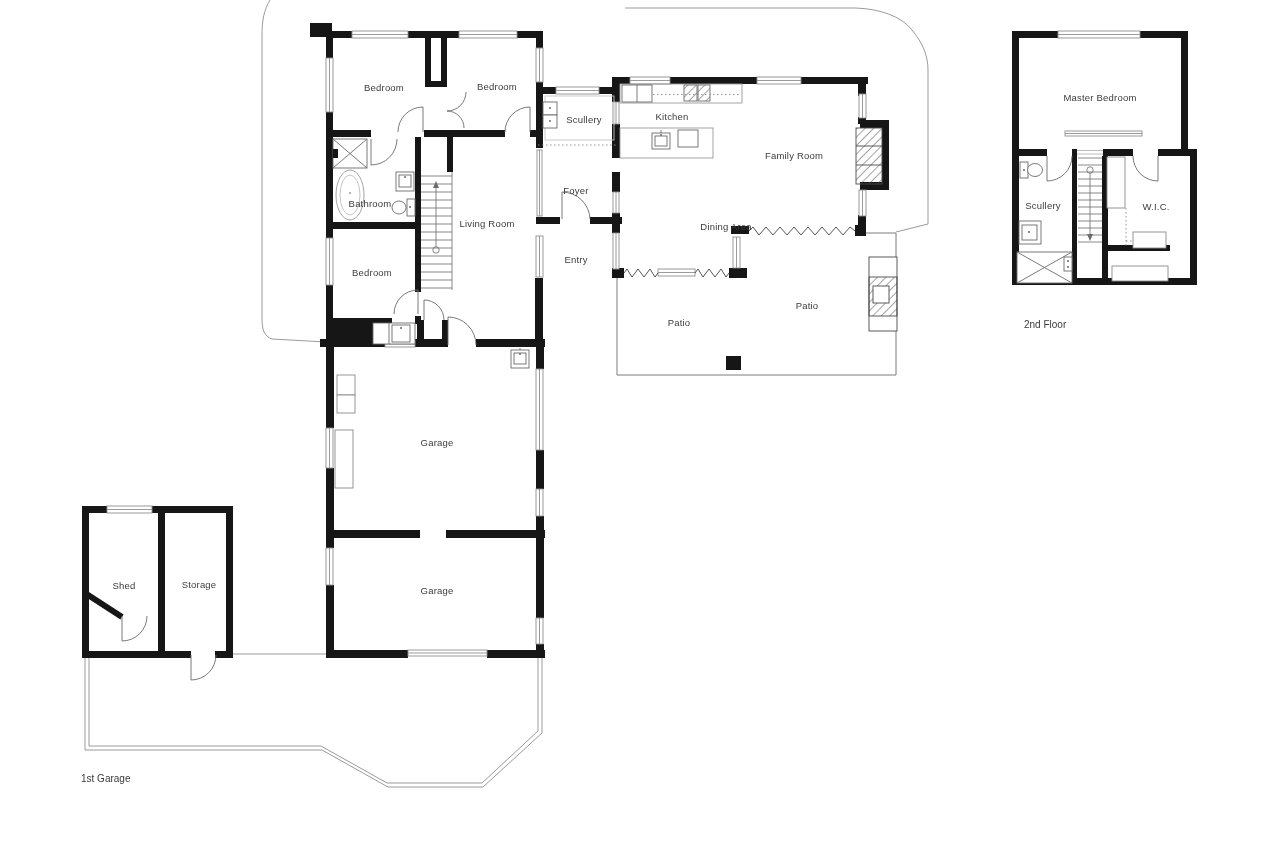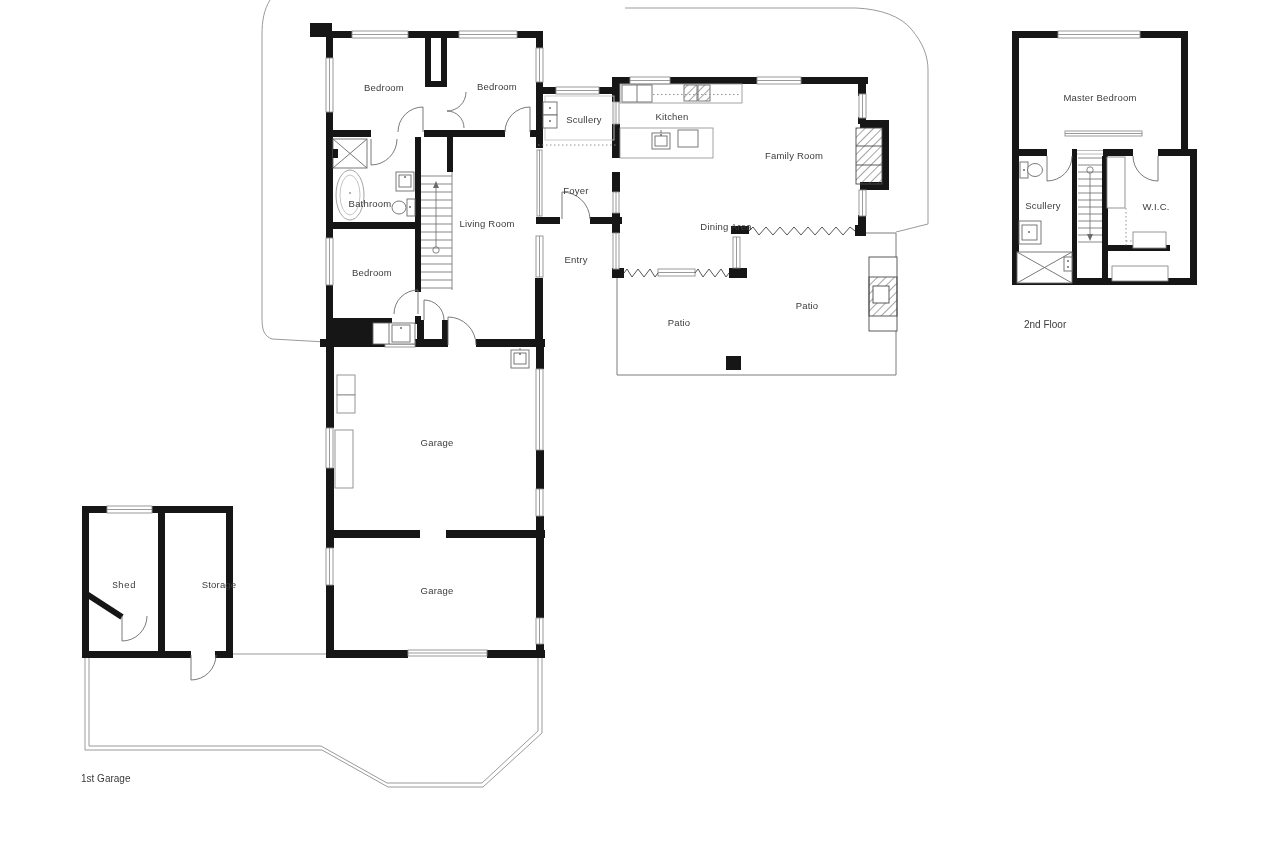--- a/index.html
+++ b/index.html
@@ -407,22 +407,22 @@
       <div class="room-label" style="left: 794px; top: 155px; text-align: right;">Family Room</div>
       <div class="room-label" style="left: 370px; top: 186px; margin-top: 17px;">Bathroom</div>
       <div class="room-label" style="left: 576px; top: 190px;">Foyer</div>
       <div class="room-label" style="left: 487px; top: 223px;">Living Room</div>
       <div class="room-label" style="left: 678px; top: 226px; margin-left: 48px;">Dining Area</div>
       <div class="room-label" style="left: 576px; top: 259px;">Entry</div>
       <div class="room-label" style="left: 372px; top: 272px;">Bedroom</div>
       <div class="room-label" style="left: 807px; top: 305px;">Patio</div>
       <div class="room-label" style="left: 679px; top: 322px;">Patio</div>
       <div class="room-label" style="left: 437px; top: 442px;">Garage</div>
-      <div class="room-label" style="left: 124px; top: 585px; font-family: Liberation Mono, monospace;">Shed</div>
-      <div class="room-label" style="left: 199px; top: 584px; margin-left: 20px;">Storage</div>
+      <div class="room-label" style="left: 124px; top: 585px;">Shed</div>
+      <div class="room-label" style="left: 199px; top: 584px;">Storage</div>
       <div class="room-label" style="left: 437px; top: 590px;">Garage</div>
       <div class="room-label" style="left: 1100px; top: 97px;">Master Bedroom</div>
       <div class="room-label" style="left: 1043px; top: 205px;">Scullery</div>
       <div class="room-label" style="left: 1156px; top: 206px;">W.I.C.</div>
       <div class="floor-label" style="left: 81px; top: 773px;">1st Garage</div>
       <div class="floor-label" style="left: 1016px; top: 319px; margin-left: 8px;">2nd Floor</div>
     </div>
 </div>
 
 </body></html>

